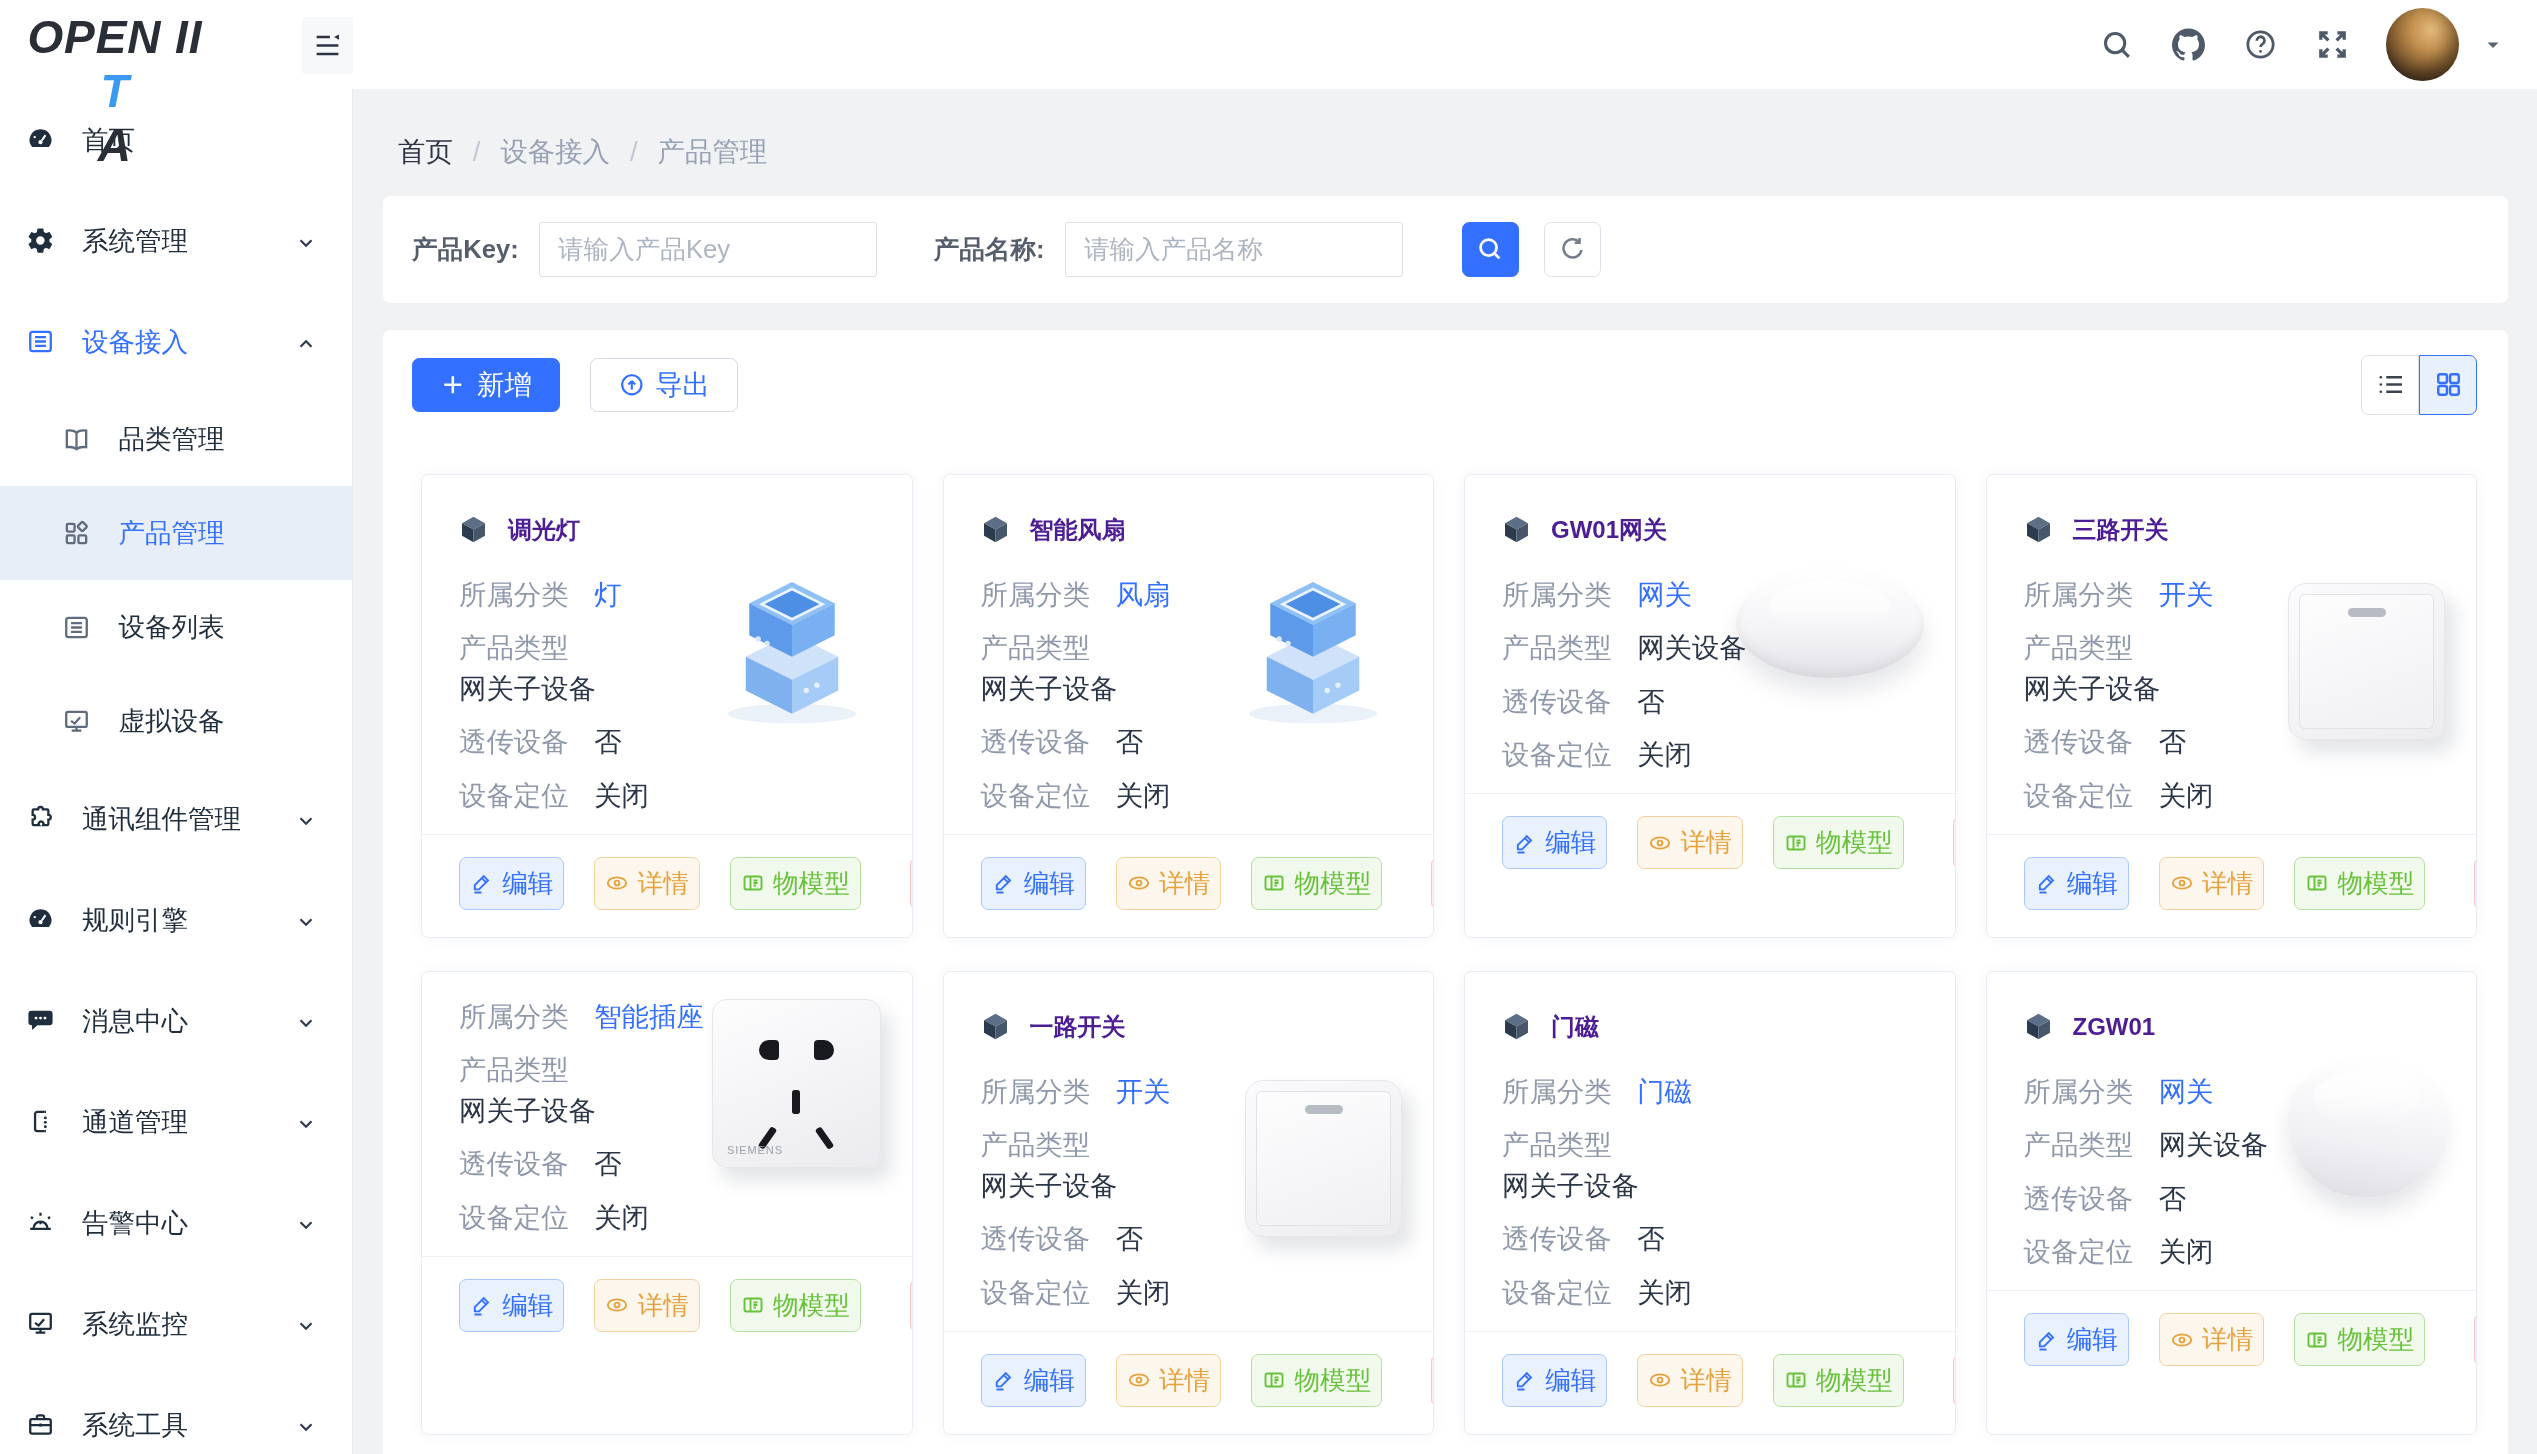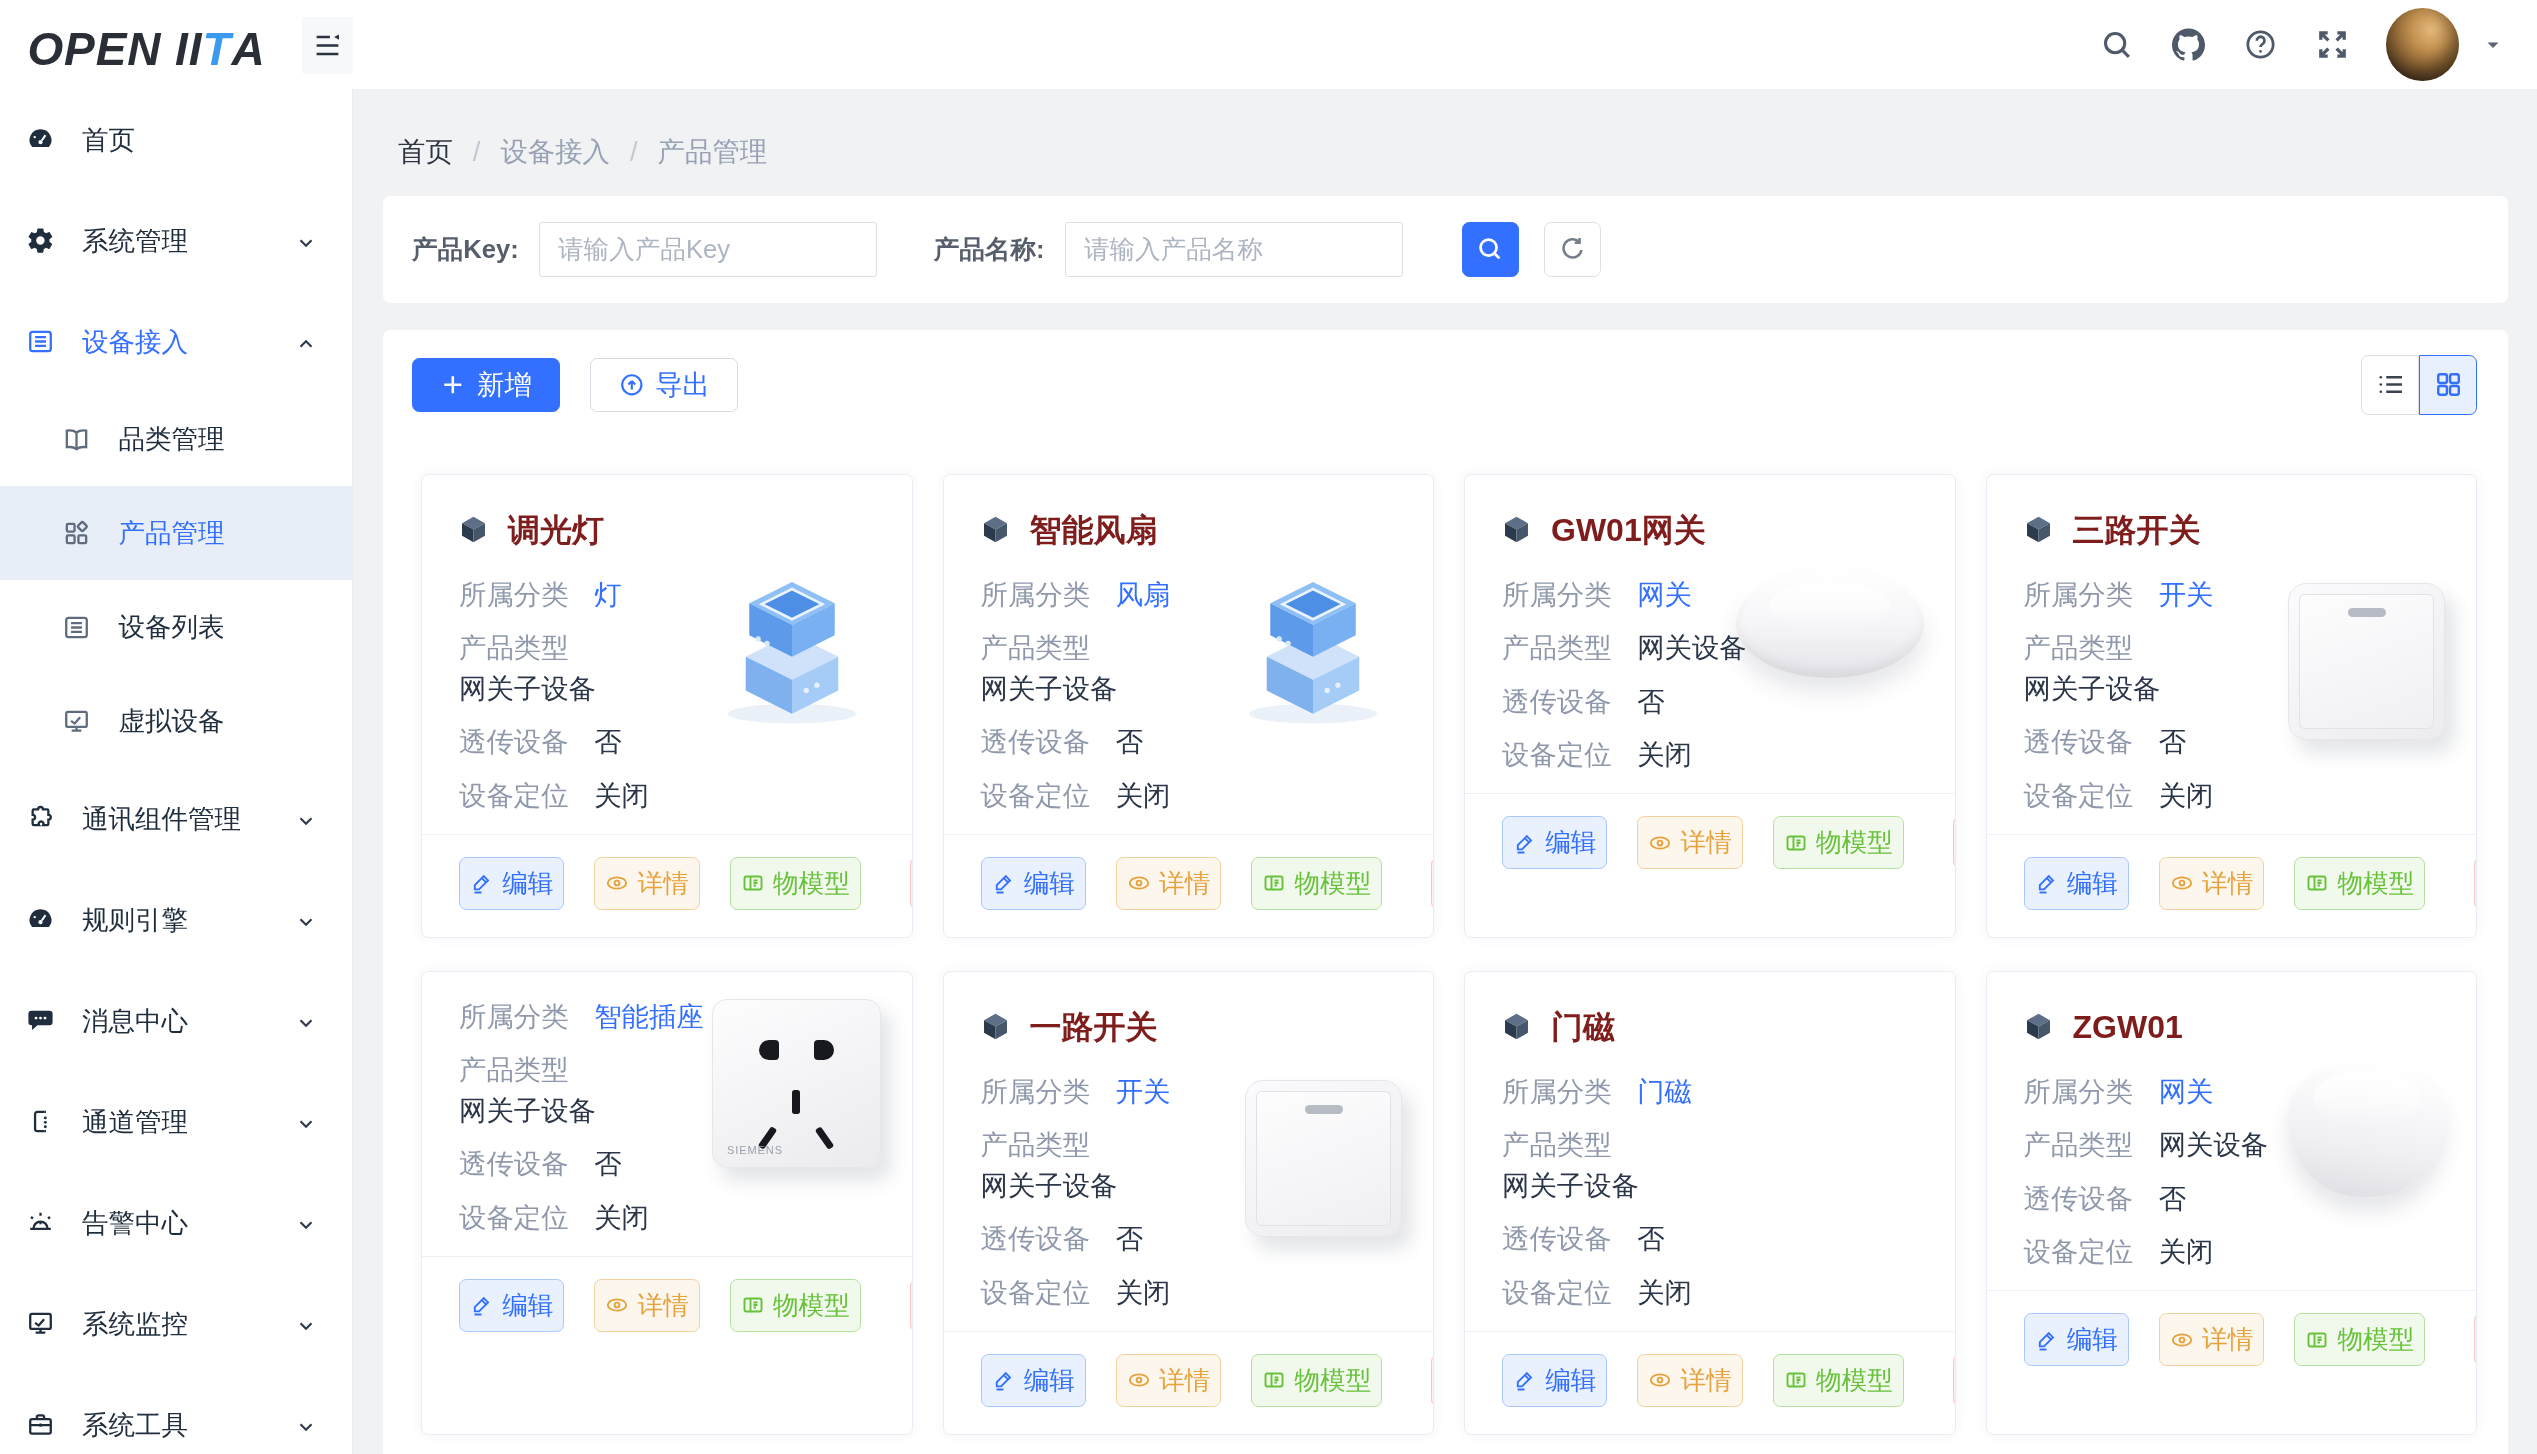--- a/index.html
+++ b/index.html
@@ -1,22 +1,22 @@
 <!DOCTYPE html>
 <html style="font-size:14.6px"><head>
 <meta charset="utf-8">
 <style>
   * { margin:0; padding:0; box-sizing:border-box; }
   html,body { width:2538px; height:1454px; overflow:hidden;
     font-family:"Liberation Sans","DejaVu Sans",sans-serif; background:#f0f2f4; }
 
   
   .header { position:absolute; top:0; left:0; width:2538px; height:89px; background:#fff; z-index:20; }
-  .logo { position:absolute; left:27.4px; top:4px; height:89px; display:flex; align-items:center;
-    font-style:italic; font-weight:900; font-size:46px; letter-spacing:0.9px; color:#2a2e37; }
+  .logo { position:absolute; left:27.4px; top:10px; height:89px; display:flex; align-items:center;
+    font-style:italic; font-weight:900; font-size:46px; letter-spacing:0.9px; color:#2a2e37;flex-direction:column; }
   .logo .blue { color:#3b9af0; }
   .hamburger { position:absolute; left:302px; top:16.5px; width:51px; height:57px; background:#f7f8fa;
     display:flex; align-items:center; justify-content:center; border-radius:2.7px; cursor:pointer; }
   .hamburger svg { width:29px; height:29px; color:#2b3240; }
   .header-right { position:absolute; right:33px; top:0; height:89px; display:flex; align-items:center; gap:35px; }
   .h-icon { width:37px; height:37px; color:#4e5969; display:flex; align-items:center; justify-content:center; cursor:pointer; }
   .h-icon svg { width:33px; height:33px; }
   .avatar { width:73px; height:73px; border-radius:50%;
     background:radial-gradient(circle at 62% 30%, #e4b97c 0%, #c1904f 30%, #8a6233 55%, #4a3520 80%, #2e2214 100%);
     box-shadow:inset -7.3px -9.1px 16.5px rgba(0,0,0,.35); cursor:pointer; }
@@ -70,21 +70,21 @@
   .vt-btn svg { width:29px; height:29px; }
   .vt-list { border-radius:7.3px 0 0 7.3px; }
   .vt-grid { border-radius:0 7.3px 7.3px 0; background:#e8effd; border-color:#3370ff; color:#3370ff; }
 
   .cards { display:grid; grid-template-columns:repeat(4,1fr); column-gap:30px; row-gap:33px;
     padding:59px 31px 0 38px; }
   .card { height:464px; background:#fff; border:0.9px solid #e9ecf2; border-radius:7.3px;
     box-shadow:0 0 12.8px rgba(40,60,90,.05); position:relative; display:flex; flex-direction:column; overflow:hidden; }
   .card-head { display:flex; align-items:center; gap:20px; padding:35px 37px 0 37px; }
   .card-head .cube { width:29px; height:29px; flex:none; }
-  .card-title { font-size:32px; font-weight:bold; color:#7f1d1d; line-height:40px; white-space:nowrap; }
+  .card-title { font-size:24px; font-weight:bold; color:#4c1d95; line-height:40px; white-space:nowrap; }
   .card-body { padding:25.6px 37px 0 37px; position:relative; flex:none; }
   .fieldset { width:284px; }
   .field { display:flex; flex-wrap:wrap; column-gap:25.6px; row-gap:3.7px; font-size:27.4px; line-height:37px; margin-bottom:16.5px; }
   .field .fl { color:#8f99ab; white-space:nowrap; }
   .field .fv { color:#2b3648; white-space:nowrap; }
   .field .fv.link { color:#3370ff; cursor:pointer; }
   .field.block .fv { flex-basis:100%; }
   .card-img { position:absolute; right:31px; top:7.3px; }
   .card-divider { border-top:0.9px solid #eef0f5; margin-top:3.7px; }
   .card-actions { display:flex; align-items:flex-start; gap:30px; padding:22px 37px 0 37px; }

